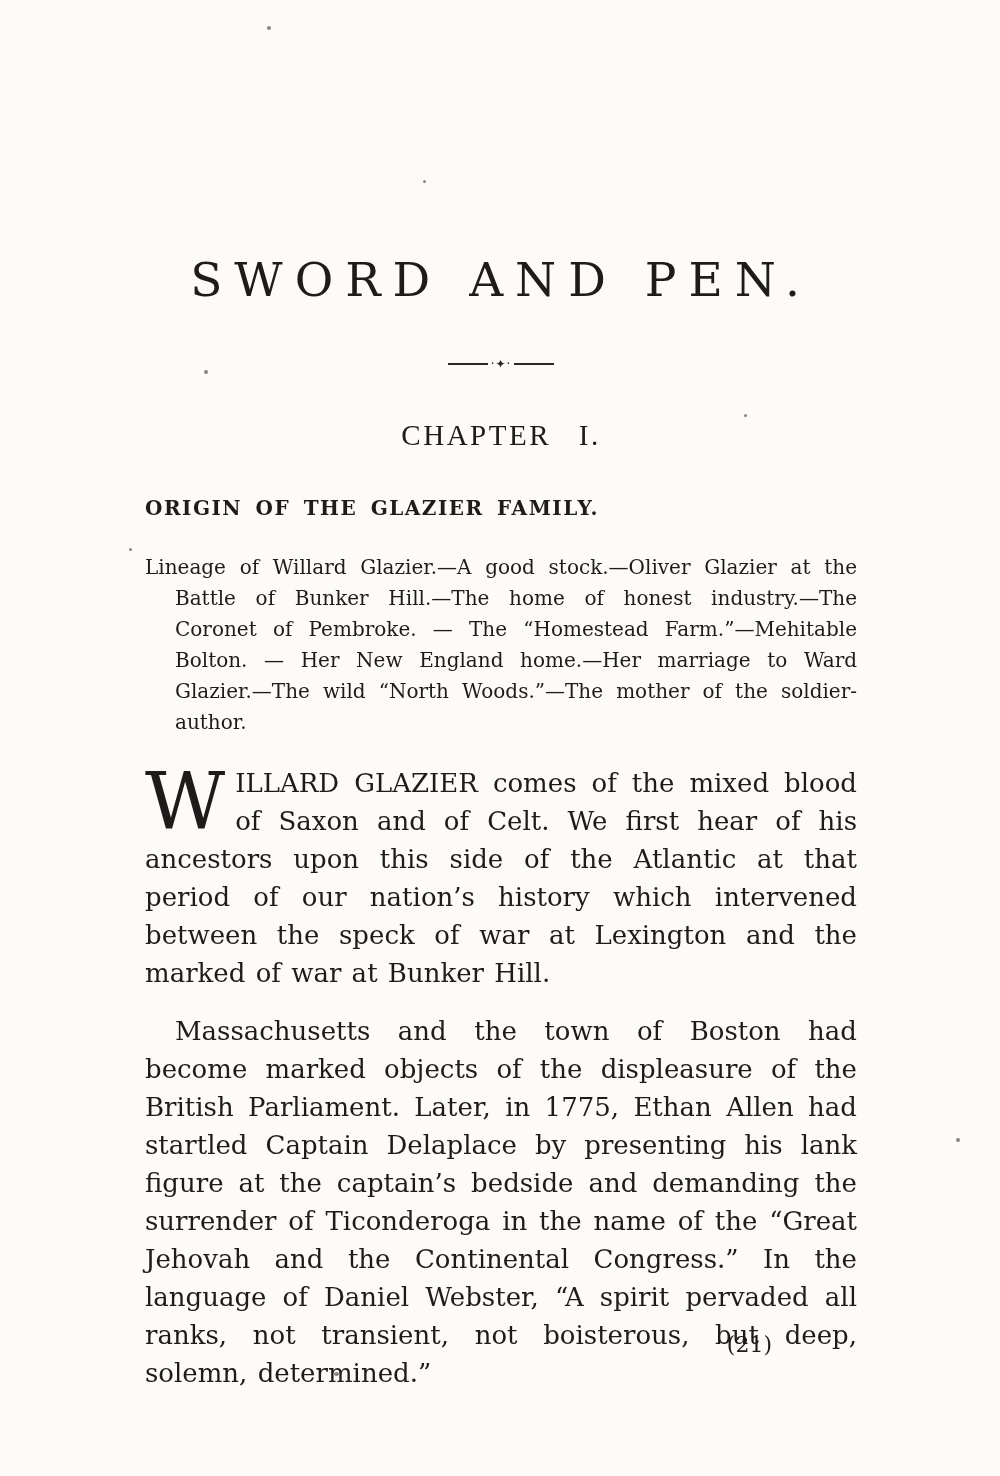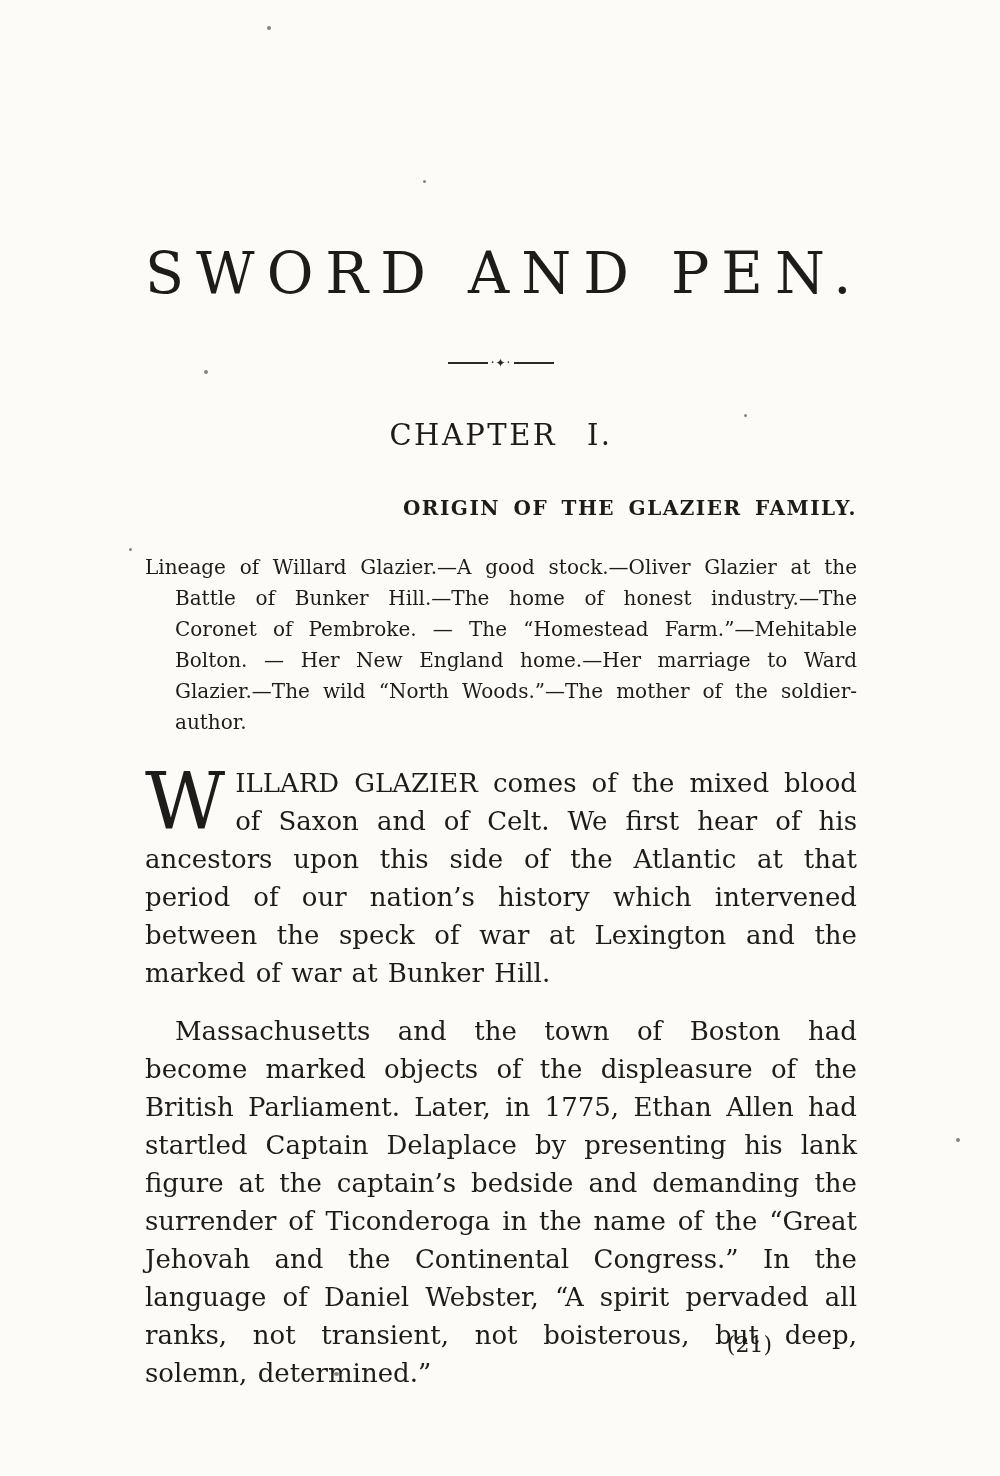--- a/index.html
+++ b/index.html
@@ -18,22 +18,22 @@
     overflow: hidden;
   }
   .content {
     position: absolute;
     left: 145px;
     top: 0;
     width: 712px;
     padding-top: 240px;
   }
   h1.title {
-    margin: 0;
-    font-size: 57px;
+    margin: 12px;
+    font-size: 47px;
     font-weight: normal;
     letter-spacing: 12px;
     text-align: center;
     white-space: nowrap;
   }
   .divider {
     margin: 52px auto 0 auto;
     width: 120px;
     display: flex;
     align-items: center;
@@ -52,28 +52,29 @@
     letter-spacing: 1px;
     color: #2a2927;
   }
   h2.chapter {
     margin: 50px 0 0 0;
     font-size: 29px;
     font-weight: normal;
     letter-spacing: 2.5px;
     word-spacing: 18px;
     text-align: center;
+    font-family: Liberation Serif, serif;
   }
   h3.section {
     margin: 44px 0 0 0;
     font-size: 20px;
     font-weight: bold;
     letter-spacing: 1.5px;
     word-spacing: 5px;
-    text-align: right;
+    text-align: left;
   }
   p.synopsis {
     margin: 32px 0 16px 0;
     font-size: 20px;
     line-height: 31px;
     text-align: justify;
     word-spacing: 2px;
     padding-left: 30px;
     text-indent: -30px;
   }

